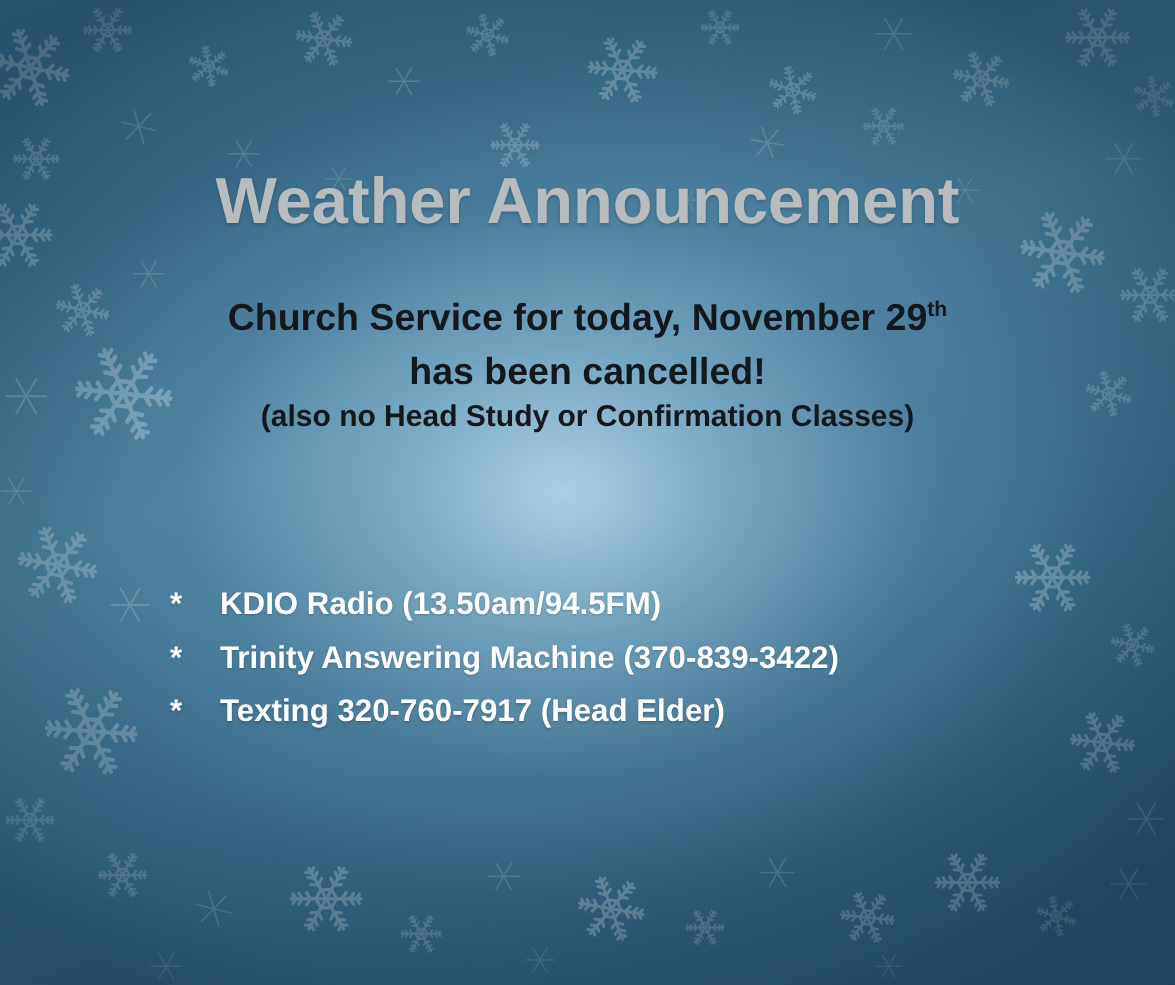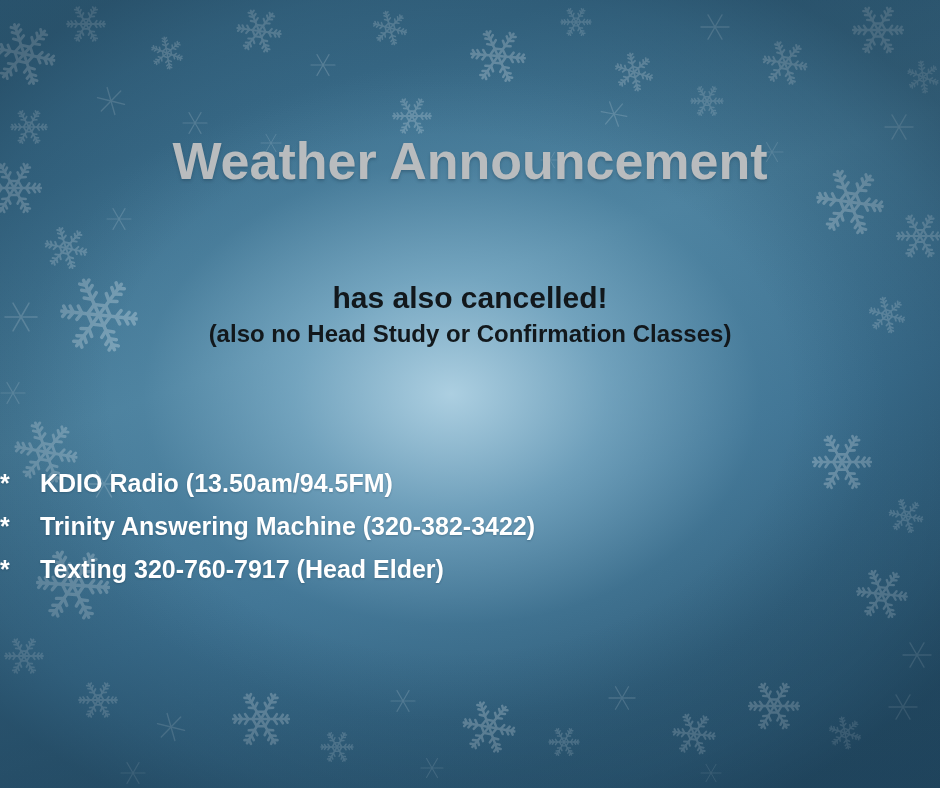--- a/index.html
+++ b/index.html
@@ -104,20 +104,21 @@
     left: 0;
     right: 0;
     color: #ffffff;
     text-align: left;
   }
   .bullet-row {
     display: block;
     font-size: 25px;
     font-weight: 700;
     line-height: 43px;
+    padding-left: 136px;
     white-space: nowrap;
     text-shadow: 0 1px 2px rgba(20,50,70,0.30);
   }
   .bullet-star {
     display: inline-block;
     width: 40px;
   }
 </style>
 </head>
 <body>
@@ -1933,32 +1934,35 @@
           <line x1="12" y1="12" x2="17.50" y2="2.47"></line>
         </svg>
       </div>
     </div>
   <div id="vignette"></div>
 
   <div id="content">
 
     <div class="title">Weather Announcement</div>
 
+    <div class="line-dark sub1">
+      <span>Church Service for today, November 29</span><sup>th</sup>
+    </div>
 
-    <div class="line-dark sub2">has also cancelled!</div>
+    <div class="line-dark sub2">has been cancelled!</div>
 
     <div class="line-dark sub3">(also no Head Study or Confirmation Classes)</div>
 
 
     <div class="bullets">
       <div class="bullet-row">
         <span class="bullet-star">*</span><span>KDIO Radio (13.50am/94.5FM)</span>
       </div>
       <div class="bullet-row">
-        <span class="bullet-star">*</span><span>Trinity Answering Machine (320-382-3422)</span>
+        <span class="bullet-star">*</span><span>Trinity Answering Machine (370-839-3422)</span>
       </div>
       <div class="bullet-row">
         <span class="bullet-star">*</span><span>Texting 320-760-7917 (Head Elder)</span>
       </div>
     </div>
 
   </div>
 </div>
 
 </body></html>

